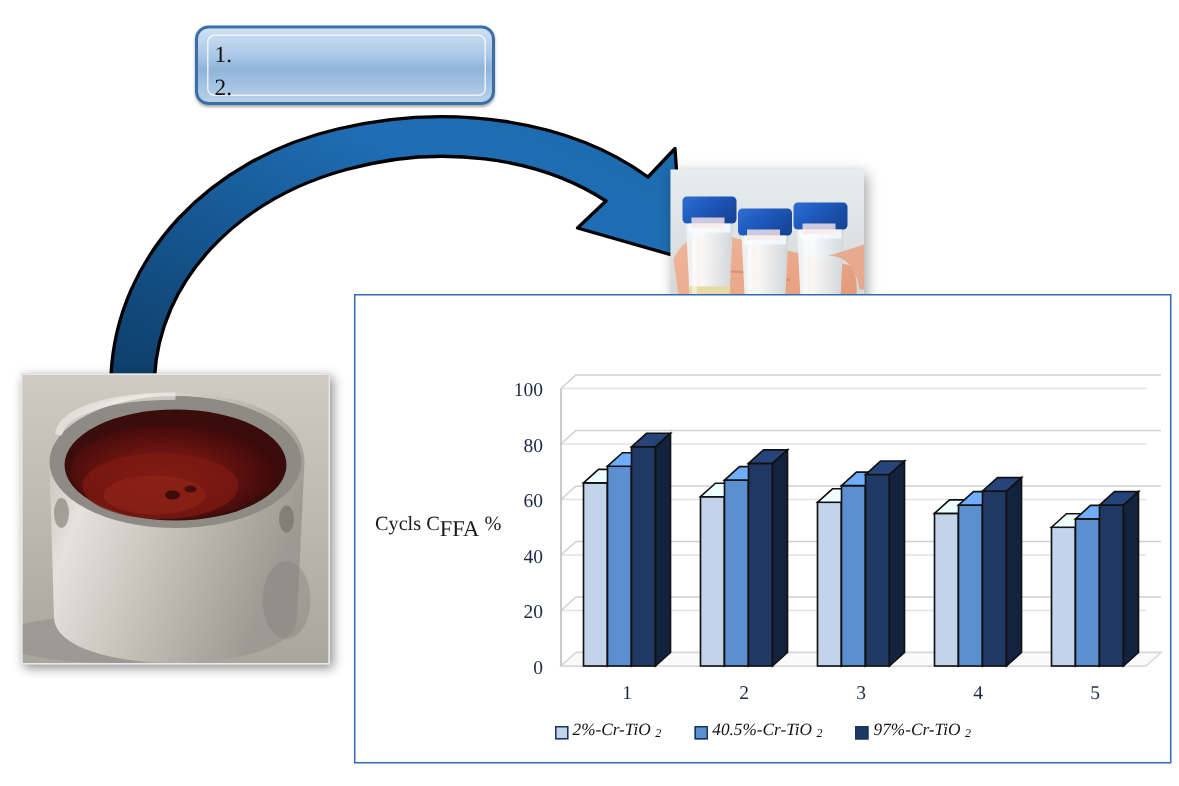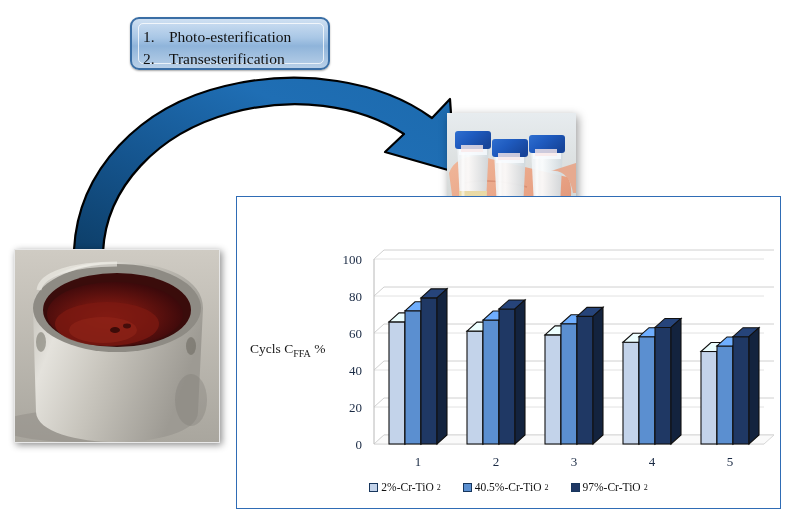--- a/index.html
+++ b/index.html
@@ -58,28 +58,28 @@
     border:1px solid #2f6cb5;
     background:#ffffff;
     box-sizing:border-box;
   }
   .chart-svg{position:absolute;left:236px;top:196px;width:545px;height:313px;}
 
   .axis-label{
     position:absolute;left:250px;top:341px;width:110px;
     font-size:13.5px;color:#1a1a1a;text-align:left;white-space:nowrap;
   }
-  .axis-label sub{font-size:10px;margin-top:17px;}
+  .axis-label sub{font-size:15px;margin-top:17px;}
 
   .legend{
     position:absolute;left:236px;top:481px;width:545px;
     display:flex;justify-content:center;align-items:center;gap:22px;
     font-size:11.5px;color:#111;
   }
-  .legend-item{display:flex;align-items:center;gap:3px;white-space:nowrap;}
+  .legend-item{display:flex;align-items:flex-end;gap:3px;white-space:nowrap;font-style:italic;}
   .legend-swatch{
     width:7px;height:7px;display:inline-block;
     border:1px solid #17365d;
   }
   .legend-item sub{font-size:8px;}
 </style>
 </head>
 <body>
 
 <div id="stage">
@@ -102,25 +102,23 @@
              L 404,134
              C 358,104 292,96 231,113
              C 158,133 106,187 103,252
              Z" fill="url(#arrGrad)" stroke="#000000" stroke-width="2.2" stroke-linejoin="round"></path>
   </svg>
 
   <div class="callout">
     <div class="inner">
       <div class="callout-line">
         <span class="callout-num">1.</span>
-        <span>Photo-esterification</span>
       </div>
       <div class="callout-line">
         <span class="callout-num">2.</span>
-        <span>Transesterification</span>
       </div>
     </div>
   </div>
 
   <div class="photo photo-pot">
     <svg width="204" height="192" viewBox="0 0 204 192">
       <defs>
         <radialGradient id="oilG" cx="45%" cy="55%" r="62%">
           <stop offset="0%" stop-color="#8c1f16"></stop>
           <stop offset="45%" stop-color="#6a140f"></stop>

